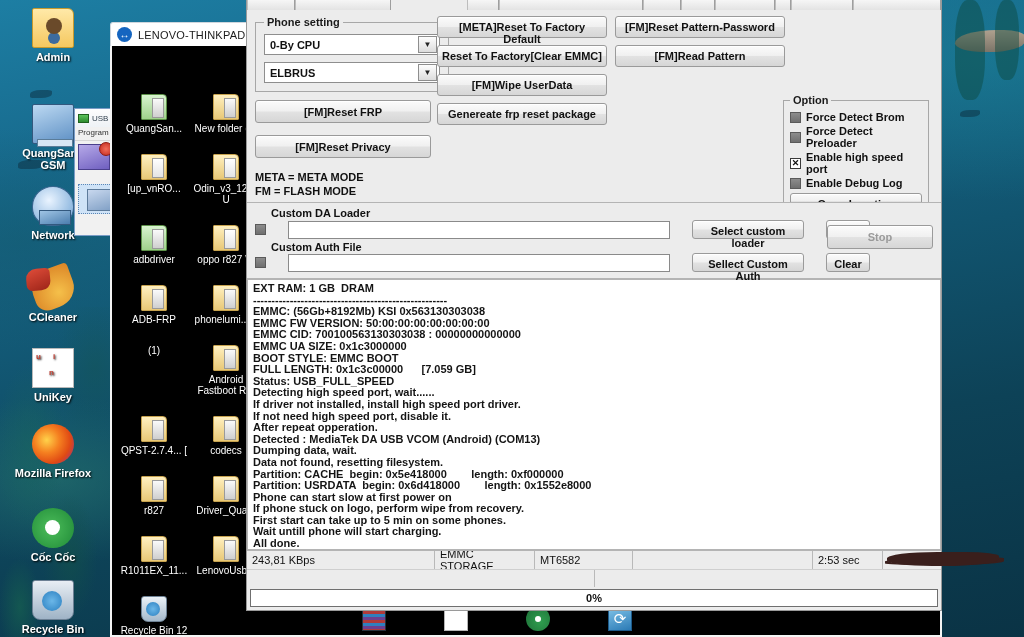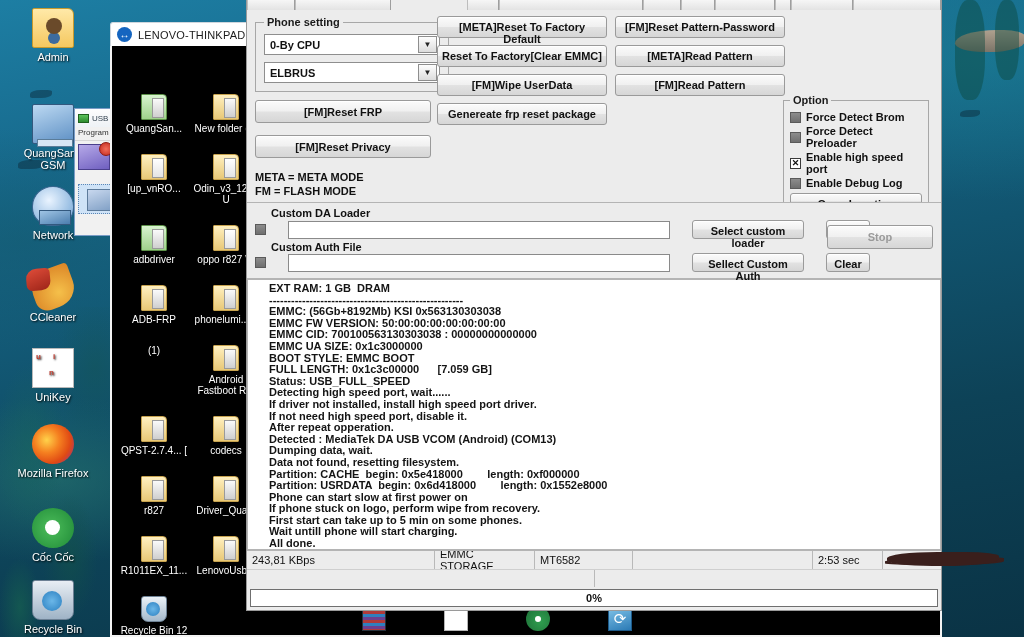--- a/index.html
+++ b/index.html
@@ -24,21 +24,21 @@
       radial-gradient(ellipse 40px 90px at 70px 250px, rgba(18,80,75,.7), transparent 70%),
       radial-gradient(ellipse 50px 120px at 30px 140px, rgba(24,100,95,.55), transparent 70%),
       radial-gradient(ellipse 60px 100px at 95px 60px, rgba(20,85,85,.5), transparent 70%);
   }
   #desktop .fish { position:absolute; background:rgba(10,40,55,.45); border-radius:50% 20% 50% 20%; }
   #desktop .shark { position:absolute; left:955px; top:30px; width:70px; height:22px;
     background:linear-gradient(180deg,#caa98e,#8d7461); border-radius:60% 30% 50% 40%; opacity:.85; }
   #desktop .kelp { position:absolute; background:rgba(12,70,60,.45); border-radius:40%; }
 
   .dicon { position:absolute; width:86px; text-align:center; color:#fff;
-    font-size:11px; line-height:12px; text-shadow:1px 1px 2px #000; cursor:default; }
+    font-size:11px; line-height:12px; text-shadow:1px 1px 2px #000; cursor:default;font-weight:bold; }
   .dicon .gl { display:block; width:42px; height:40px; margin:0 auto 3px; position:relative; }
   .dicon .cap { display:block; }
 
   
   .g-folderuser{background:linear-gradient(180deg,#ffe9a8,#f5c860);border:1px solid #c79a2e;border-radius:2px 6px 2px 2px;}
   .g-folderuser:after{content:"";position:absolute;left:13px;top:9px;width:16px;height:16px;border-radius:50%;
     background:#6a4a2a;box-shadow:0 12px 0 -2px #3c6b9e;}
   .g-monitor{background:linear-gradient(160deg,#bcd9f2,#5d8fc4);border:1px solid #33587e;border-radius:2px;}
   .g-monitor:after{content:"";position:absolute;left:4px;bottom:-4px;width:34px;height:6px;background:#d6e6f5;border:1px solid #5a7c99;}
   .g-network{background:radial-gradient(circle at 40% 35%,#eaf4ff,#6da2d4);border-radius:50% 50% 45% 45%;border:1px solid #3b6690;}
@@ -157,21 +157,21 @@
     padding:4px 8px 6px; position:relative; background:#ececec; }
   .farow { display:flex; align-items:flex-end; gap:22px; }
   .falabel { font-weight:bold; font-size:11px; color:#111; margin-bottom:1px; }
   .fabox { width:11px; height:11px; background:linear-gradient(180deg,#8c8c8c,#6f6f6f);
     border:1px solid #5a5a5a; margin-bottom:4px; flex:none; }
   .fainput { height:18px; background:#fff; border:1px solid #8a8a8a; flex:none; width:382px; }
   .fabtn { height:19px; }
   .stopbtn { position:absolute; right:8px; top:22px; width:106px; height:24px; color:#8c8c8c; }
 
   .logwrap { flex:1; background:#fff; border:1px solid #b4b4b4; margin:0; overflow:hidden;
-    padding:3px 21px; }
+    padding:3px 5px; }
   .log { font-family:"Liberation Sans", sans-serif; font-size:11px; font-weight:bold;
     color:#141414; line-height:11.6px; white-space:pre; }
 
   .statusbar { display:flex; height:19px; background:#ececec; border-top:1px solid #b4b4b4; }
   .statusbar .cell { border-right:1px solid #b9b9b9; display:flex; align-items:center;
     padding:0 5px; font-size:11px; color:#111; font-weight:normal; overflow:hidden; }
   .redact { flex:1; position:relative; background:#ececec; }
   .redact:after { content:""; position:absolute; left:4px; top:1px; width:112px; height:14px;
     background:#3a1f1c; border-radius:45% 30% 50% 40%; box-shadow:8px 2px 0 -3px #3a1f1c, -6px 3px 0 -4px #3a1f1c; }
 
@@ -315,21 +315,20 @@
     </div>
 
     <div class="colB" id="mid-buttons">
         <button class="btn">[META]Reset To Factory Default</button>
         <button class="btn">Reset To Factory[Clear EMMC]</button>
         <button class="btn">[FM]Wipe UserData</button>
         <button class="btn">Genereate frp reset package</button>
       </div>
     <div class="colC" id="right-buttons">
         <button class="btn">[FM]Reset Pattern-Password</button>
-        <button class="btn">[META]Read Pattern</button>
         <button class="btn">[FM]Read Pattern</button>
       </div>
 
     <fieldset class="gb option">
       <legend>Option</legend>
       <div id="option-items">
           <div class="opt">
             <span class="cb"></span>
             <span>Force Detect Brom</span>
           </div>

